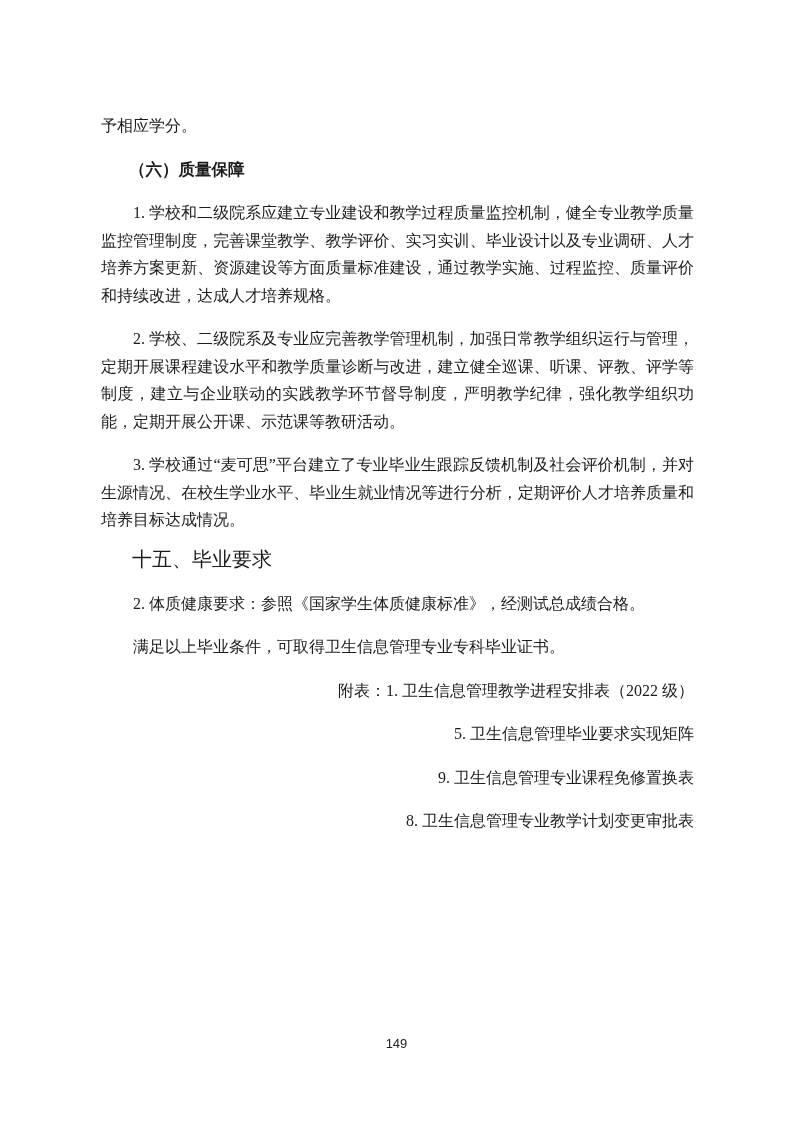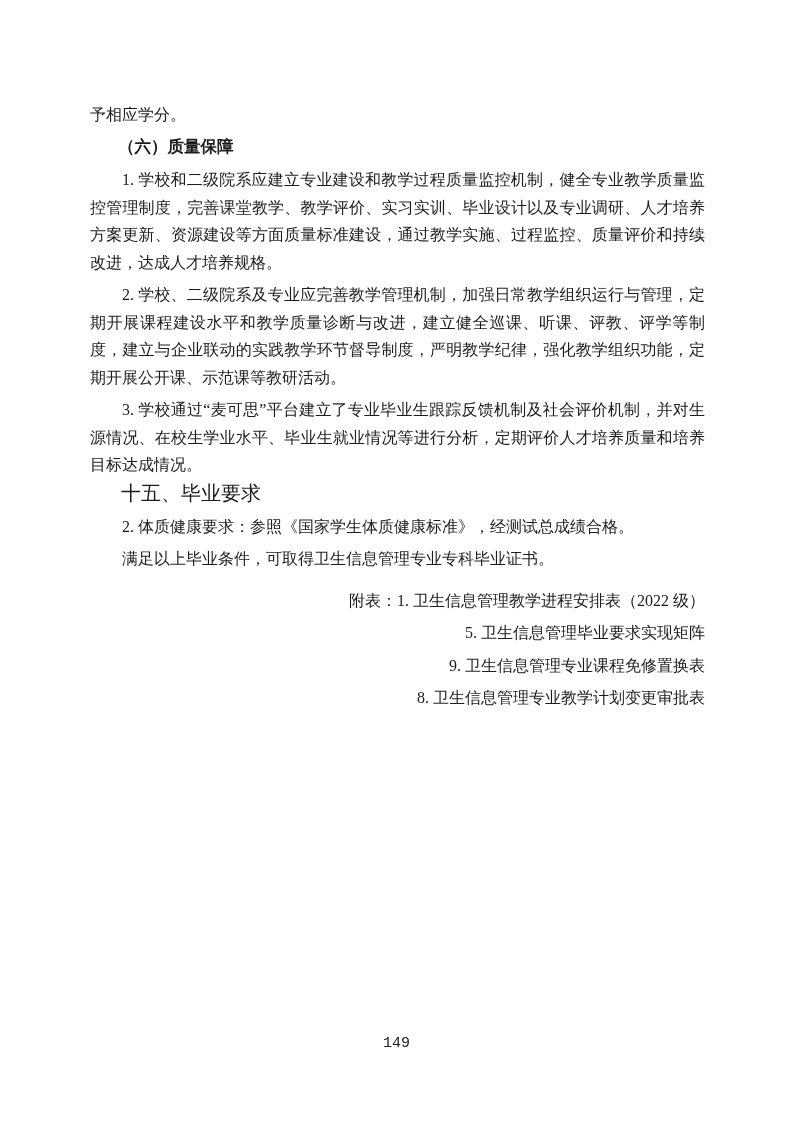--- a/index.html
+++ b/index.html
@@ -15,27 +15,27 @@
     background: #ffffff;
     box-sizing: border-box;
     padding: 96px 83px 0 85px;
     color: #1c1c1c;
     font-family: "Liberation Serif", "DejaVu Serif", serif;
     font-size: 16px;
     line-height: 27.5px;
     overflow: hidden;
   }
   .page p {
-    margin: 5px;
+    margin: 16px;
     text-align: justify;
   }
   .indent-2 { text-indent: 2em; }
   .indent-24 { text-indent: 2.35em; }
   .heading-sub {
-    font-family: Liberation Mono, monospace;
+    font-family: Liberation Serif, serif;
     font-weight: bold;
     font-size: 16.5px;
     text-indent: 1.7em;
     text-align: left !important;
   }
   .heading-chapter {
     font-family: "Liberation Sans", "DejaVu Sans", sans-serif;
     font-weight: normal;
     font-size: 20px;
     line-height: 30px;
@@ -50,22 +50,22 @@
     text-align: right;
   }
   .attach-first { text-indent: 2em; }
   .attach-rest  { text-indent: 5em; }
   .page-number {
     position: absolute;
     left: 0;
     right: 0;
     top: 1030px;
     text-align: center;
-    font-size: 15px;
-    font-family: Liberation Mono, monospace;
+    font-size: 13px;
+    font-family: Liberation Sans, sans-serif;
     color: #222222;
   }
 </style>
 </head>
 <body>
 
 <div class="page">
 
   <p>予相应学分。</p>
 

